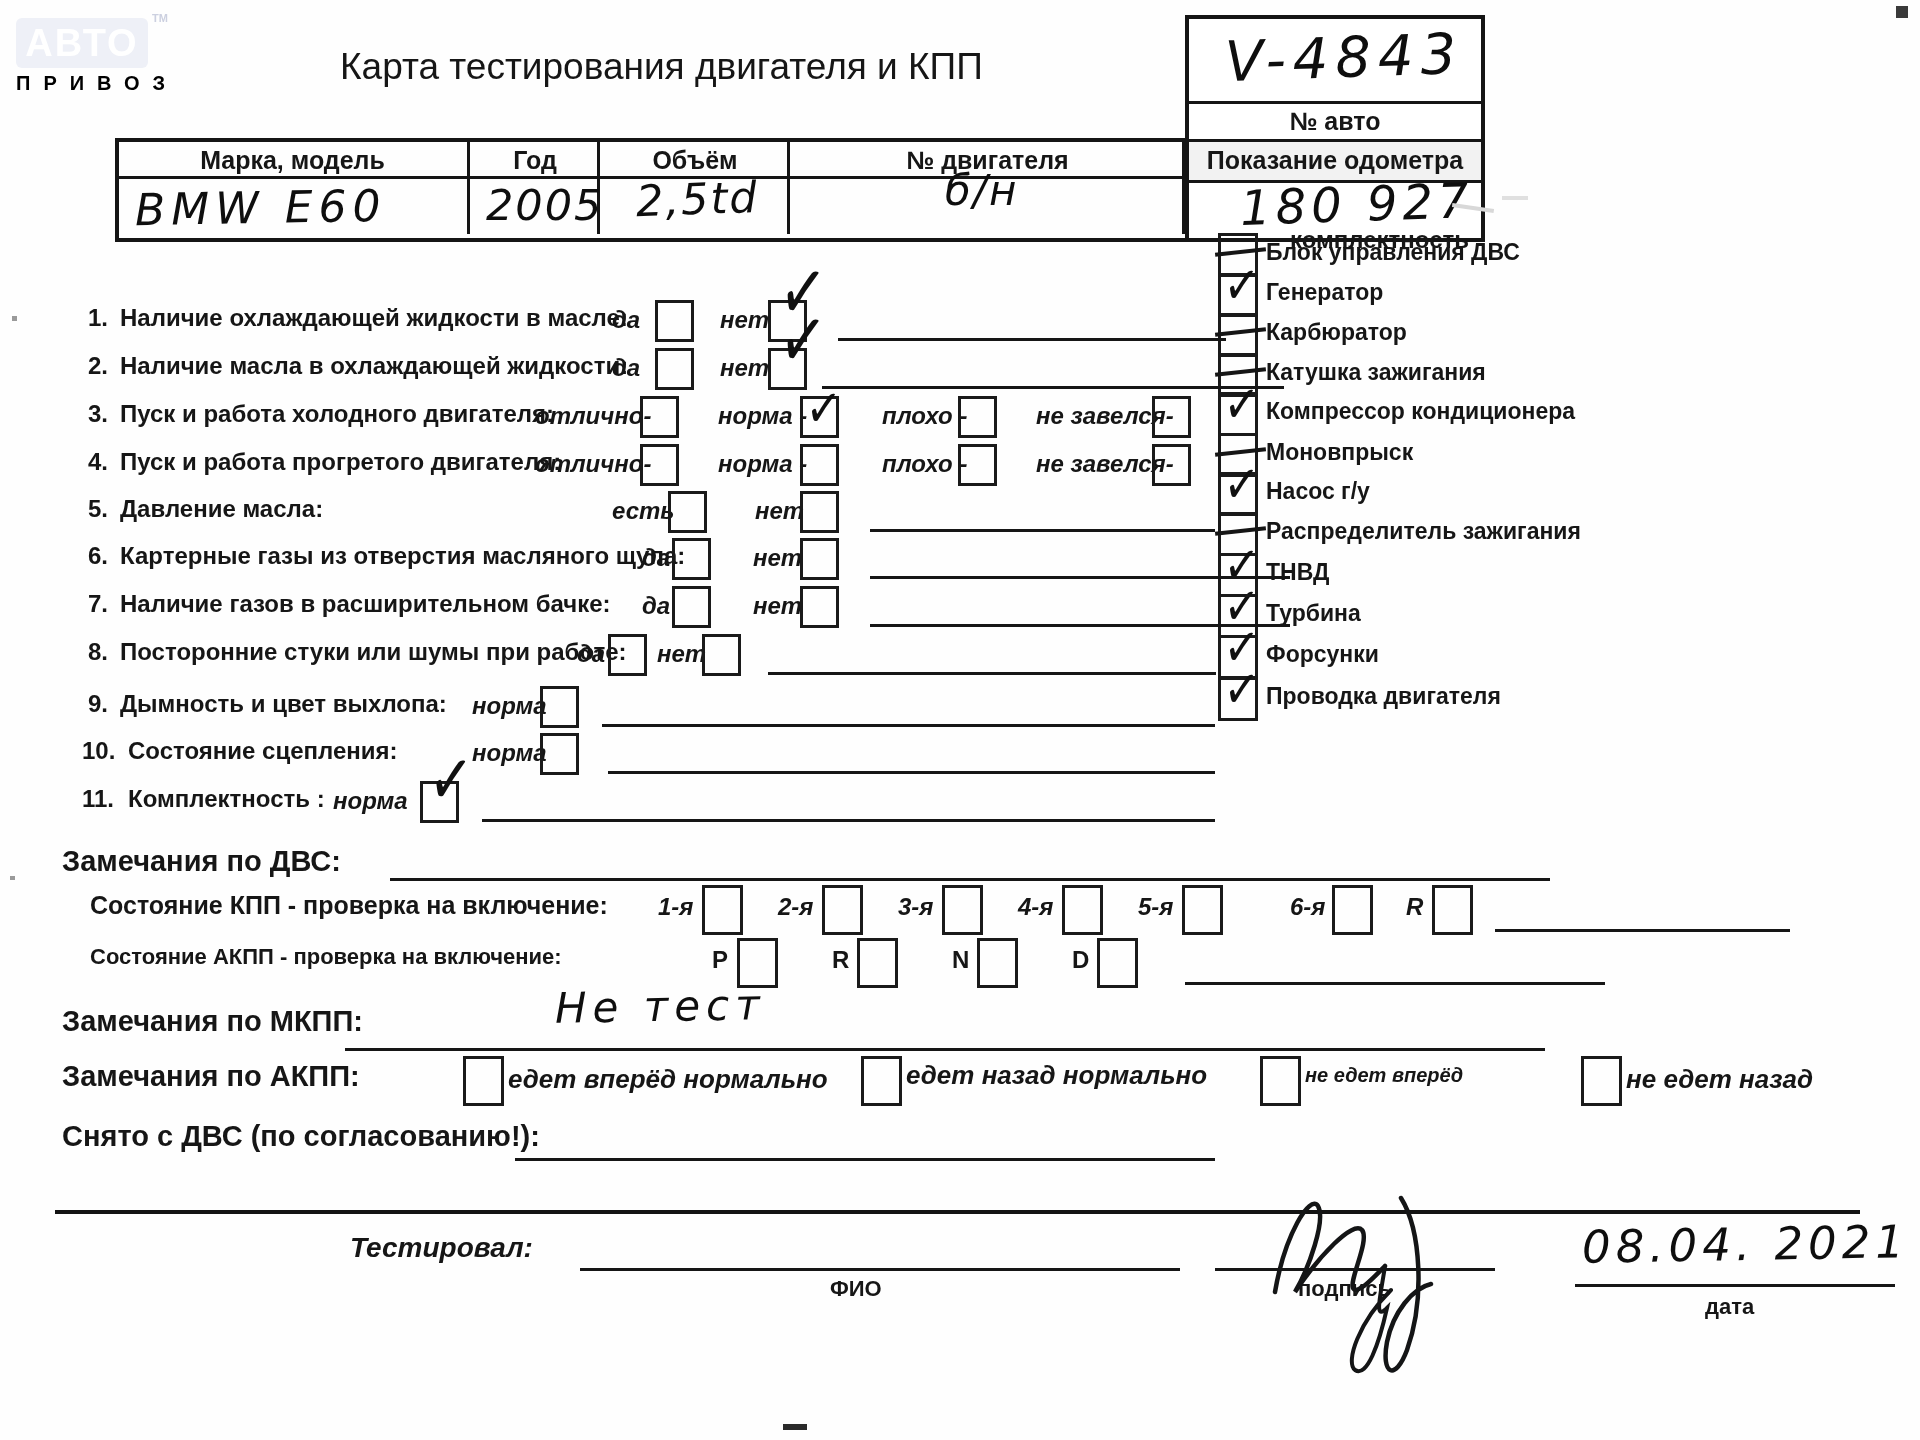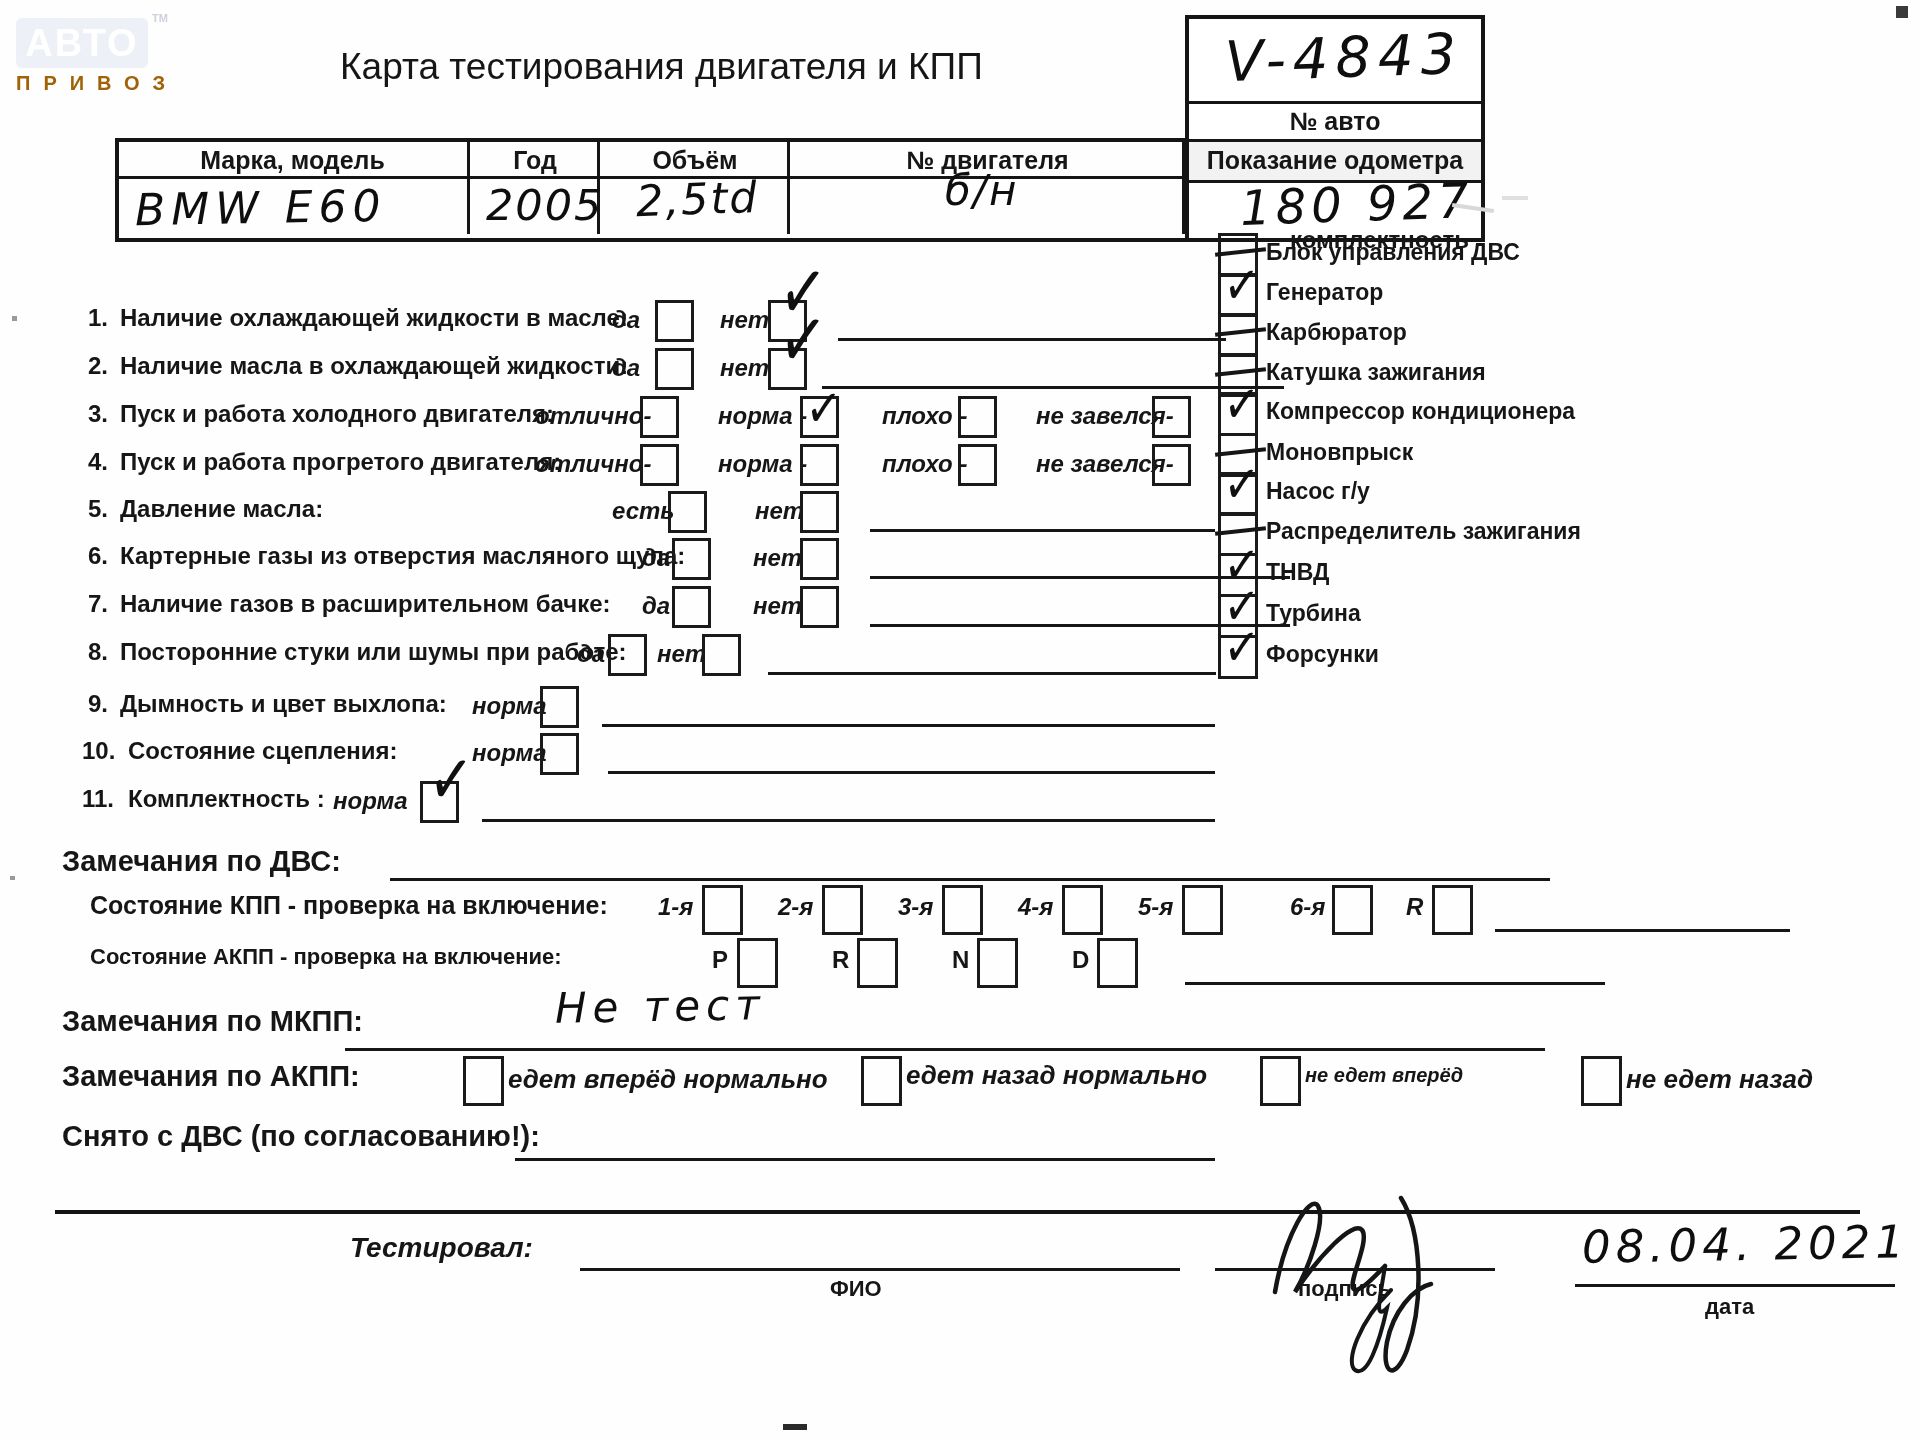--- a/index.html
+++ b/index.html
@@ -3,21 +3,21 @@
 <meta charset="utf-8">
 <style>
   html,body{margin:0;padding:0;background:#e8e8e8}
   .page{position:relative;width:1920px;height:1440px;background:#fefefe;
         font-family:"Liberation Sans",sans-serif;color:#161616;overflow:hidden}
   .abs{position:absolute}
   
   .logo-block{position:absolute;left:16px;top:18px;width:132px;height:50px;background:#eef0f7;border-radius:6px;text-align:center}
   .logo-top{font-size:38px;font-weight:800;color:#ffffff;letter-spacing:2px;line-height:50px}
   .logo-tm{position:absolute;left:152px;top:12px;font-size:11px;color:#ccd0e0;font-weight:700}
-  .logo-bottom{position:absolute;left:16px;top:72px;font-size:20px;font-weight:600;color:#a16207;letter-spacing:13px}
+  .logo-bottom{position:absolute;left:16px;top:72px;font-size:20px;font-weight:600;color:#000000;letter-spacing:13px}
   
   .title{position:absolute;left:340px;top:46px;font-size:37px;font-weight:400;white-space:nowrap}
   
   .tframe{position:absolute;left:115px;top:138px;width:1362px;height:96px;border:4px solid #151515}
   .tv{position:absolute;top:138px;width:3px;height:96px;background:#151515}
   .th-line{position:absolute;left:115px;top:176px;width:1365px;height:3px;background:#151515}
   .thead{position:absolute;top:146px;font-size:25px;font-weight:700;text-align:center;white-space:nowrap}
   .idbox{position:absolute;left:1185px;top:15px;width:292px;height:219px;border:4px solid #151515;background:#fff}
   .idbox .div{position:absolute;left:0;right:0;height:3px;background:#151515}
   .idbox .band{position:absolute;left:0;right:0;top:123px;height:38px;background:#f2f2f2}
@@ -128,20 +128,24 @@
       <span class="ccb mk-check"></span>
       <span class="clabel">Турбина</span>
     </div>
   <div class="citem" style="top:553px">
       <span class="ccb mk-check"></span>
       <span class="clabel">ТНВД</span>
     </div>
   <div class="citem" style="top:635px">
       <span class="ccb mk-check"></span>
       <span class="clabel">Форсунки</span>
+    </div>
+  <div class="citem" style="top:677px">
+      <span class="ccb mk-check"></span>
+      <span class="clabel">Проводка двигателя</span>
     </div>
 
   <div class="row" style="top:298px">
     <span class="num" style="left:88px">1.</span>
     <span class="lbl" style="left:120px">Наличие охлаждающей жидкости в масле:</span>
     <span class="opt" style="left:612px">да</span>
     <span class="cb" style="left:655px"></span>
     <span class="opt" style="left:720px">нет</span>
     <span class="cb tall mk-check" style="left:768px"></span>
     <span class="ln" style="left:838px;width:388px"></span>

